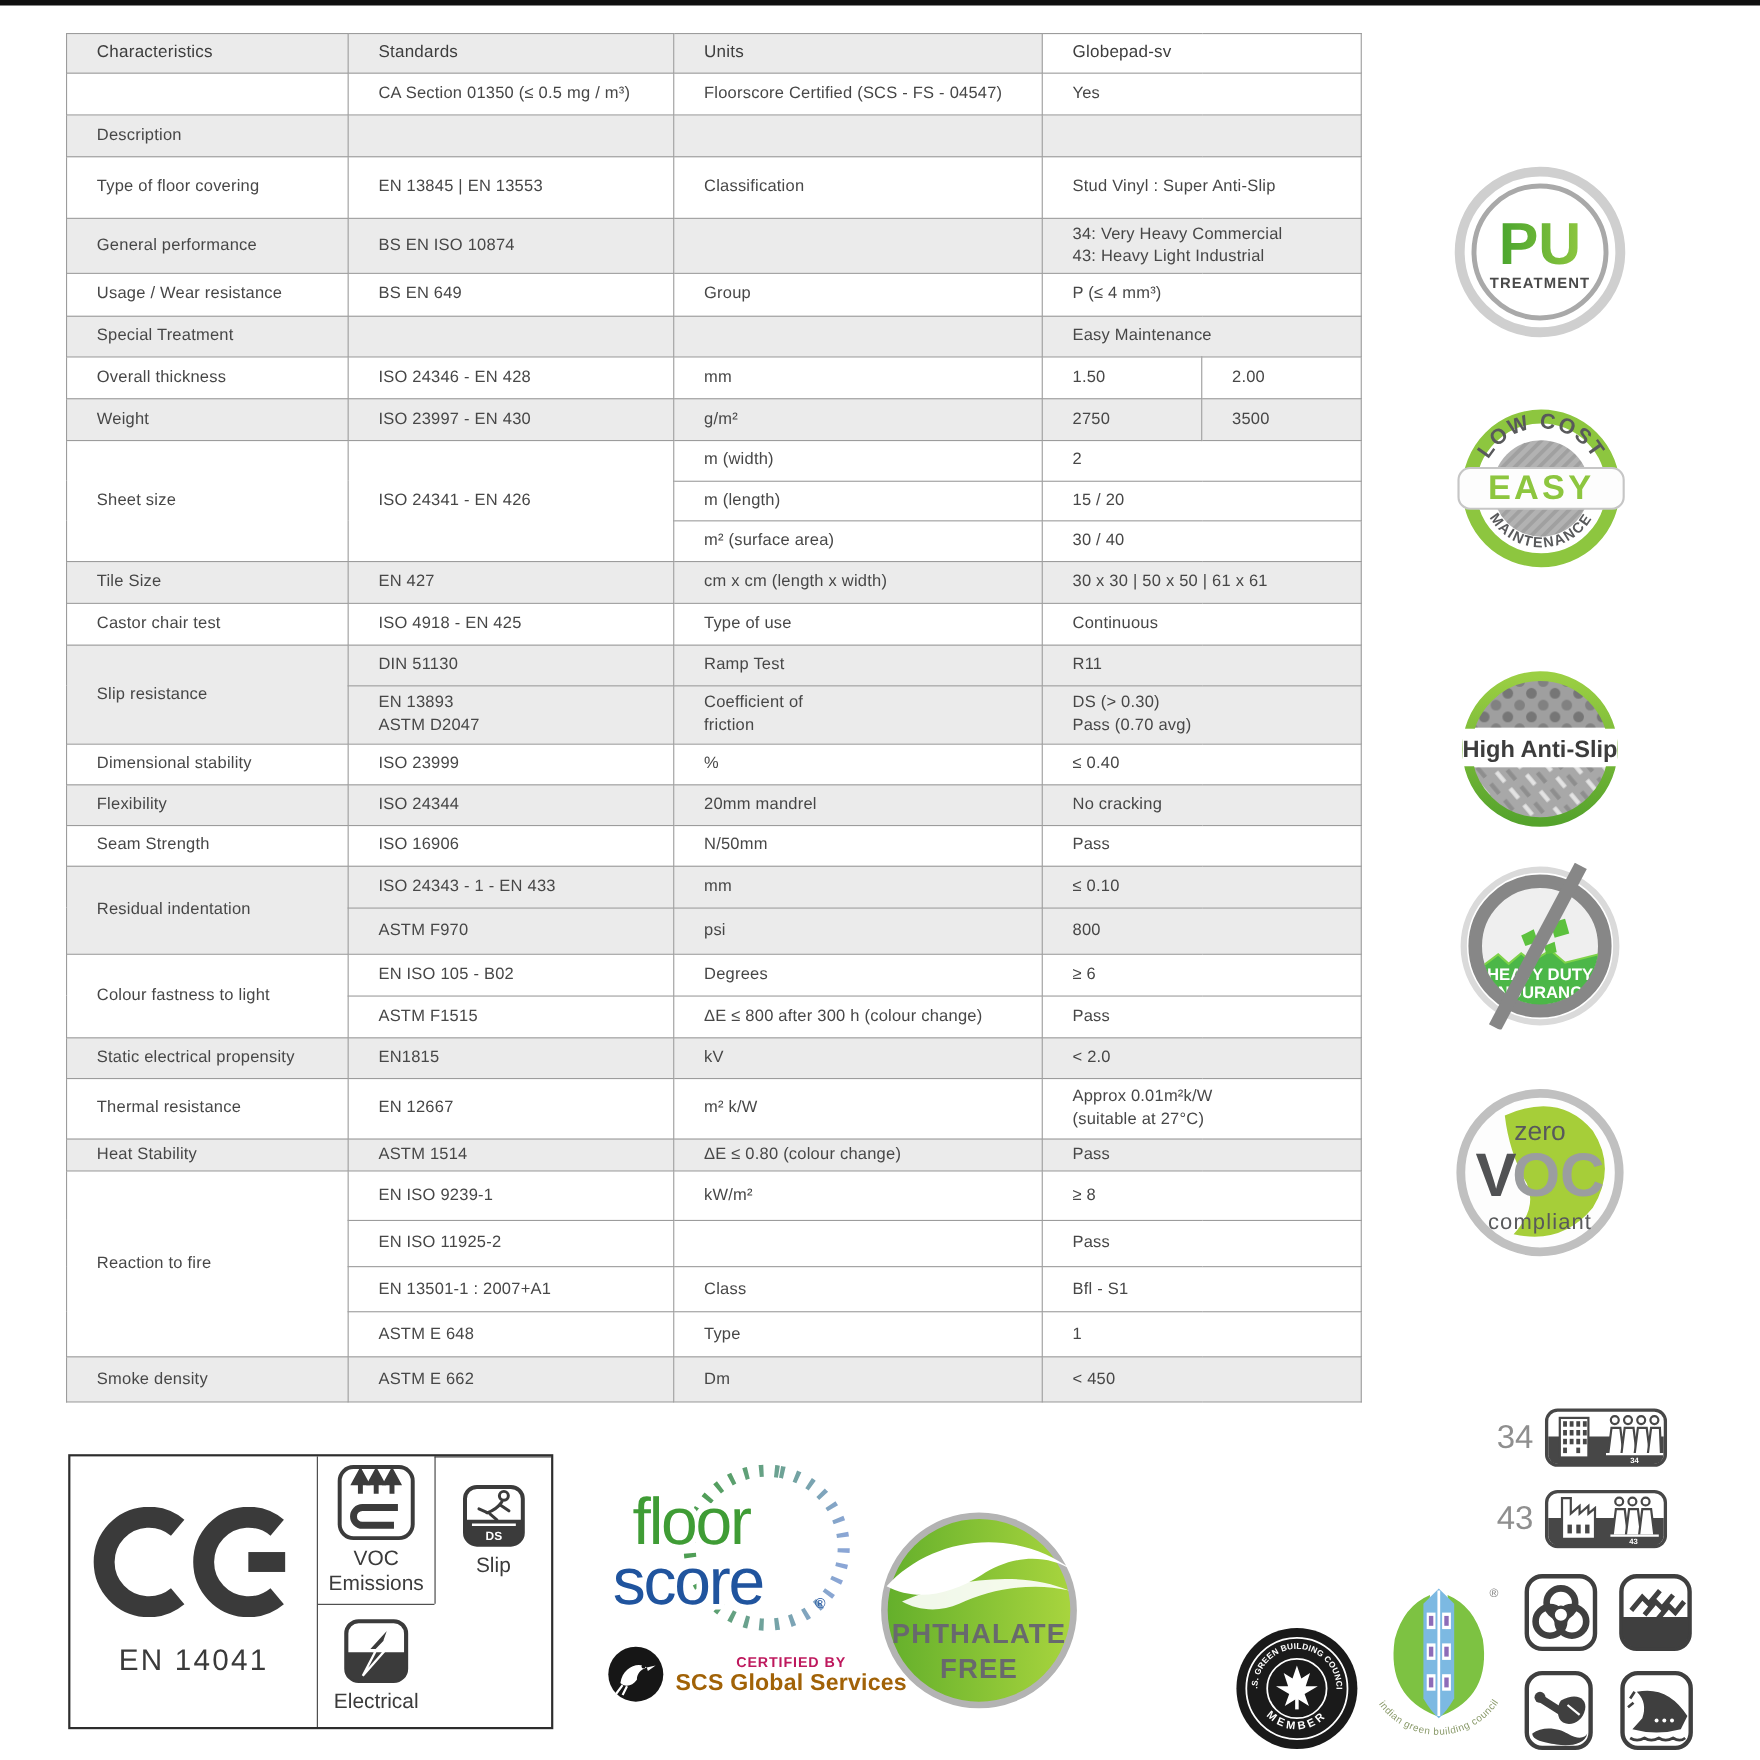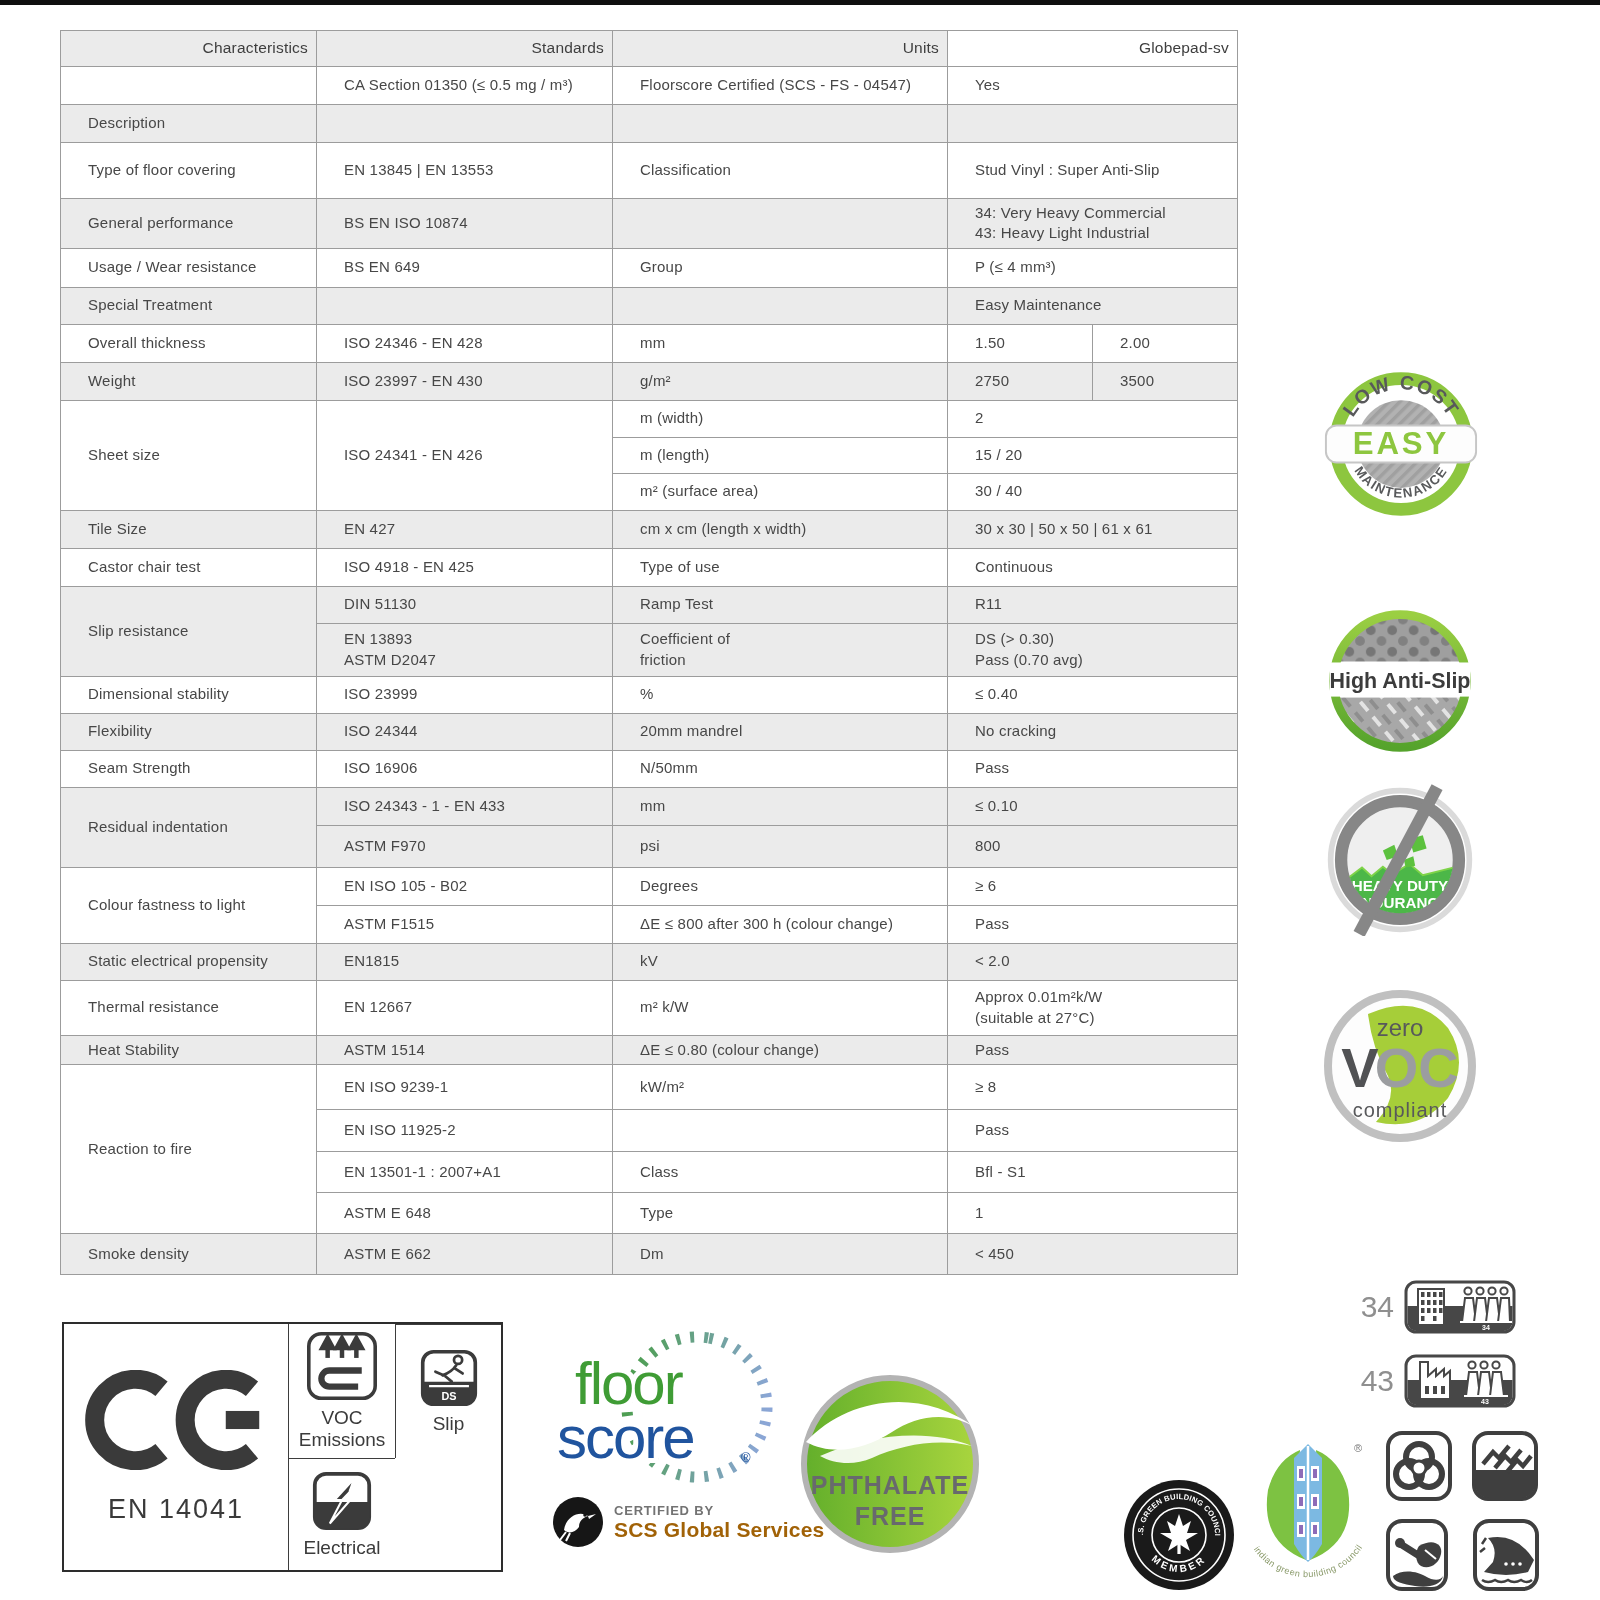--- a/index.html
+++ b/index.html
@@ -4,21 +4,21 @@
 <style>
   html,body{margin:0;padding:0;background:#fff;}
   .page{position:relative;width:1600px;height:1600px;background:#ffffff;
         font-family:"Liberation Sans",sans-serif;overflow:hidden;}
   .topbar{position:absolute;left:0;top:0;width:1600px;height:5px;background:#0f0f0f;}
 
   
   table.spec{position:absolute;left:60px;top:30px;width:1177px;border-collapse:collapse;table-layout:fixed;}
   table.spec td,table.spec th{border:1px solid #9c9c9c;font-size:15px;font-weight:400;color:#474747;
       text-align:left;vertical-align:middle;padding:4px 8px 4px 27px;white-space:pre-line;line-height:1.35;letter-spacing:.2px;}
-  table.spec th{font-size:15.5px;color:#3e3e3e;text-align:right;}
+  table.spec th{font-size:15.5px;color:#3e3e3e;}
   .sh{background:#ebebeb;}
   .gpd{background:#ffffff;text-align:center;padding-left:8px;}
   .sub2{padding-left:18px;}
   .h36{height:36px}.h37{height:37px}.h38{height:38px}.h39{height:39px}.h40{height:24px}
   .h41{height:41px}.h42{height:42px}.h43{height:56px}.h45{height:45px}.h47{height:47px}
   .h53{height:53px}.h55{height:55px}
 
   
   .badge{position:absolute;}
   svg text{font-family:"Liberation Sans",sans-serif;}
@@ -30,21 +30,21 @@
            align-items:center;justify-content:center;gap:24px;}
   .ce-standard{font-size:27px;color:#3a3a3a;letter-spacing:2px;}
   .ce-grid{flex:1;display:grid;grid-template-columns:1fr 1fr;grid-template-rows:134px 1fr;}
   .ce-cell{display:flex;flex-direction:column;align-items:center;justify-content:center;gap:6px;padding:6px 2px;}
   .ce-cell.bl{border-left:1.5px solid #3d3d3d;}
   .ce-cell.bt{border-top:1.5px solid #3d3d3d;}
   .ce-label{font-size:19px;color:#3b3b3b;text-align:center;line-height:1.15;white-space:pre-line;}
 
   .floorscore{position:absolute;left:545px;top:1322px;width:235px;height:178px;}
   .scs-row{position:absolute;left:552px;top:1496px;display:flex;align-items:center;gap:10px;}
-  .scs-text .l1{font-size:13px;font-weight:700;color:#737373;letter-spacing:.8px;}
+  .scs-text .l1{font-size:13px;font-weight:700;color:#be185d;letter-spacing:.8px;text-align:center;}
   .scs-text .l2{font-size:21px;font-weight:700;color:#a16207;letter-spacing:.2px;}
 
   .class-row{position:absolute;display:flex;align-items:center;gap:10px;}
   .class-num{font-size:30px;color:#8f8f8f;width:38px;text-align:right;}
 </style>
 </head>
 <body>
 
 <div class="page">
   <div class="topbar"></div>
@@ -237,20 +237,34 @@
     </tr>
     <tr class="sh h41">
       <td>Smoke density</td>
       <td>ASTM E 662</td>
       <td>Dm</td>
       <td colspan="2">&lt; 450</td>
     </tr>
   </tbody>
     </table>
 
+  <div class="badge" style="left:1320px;top:148px;">
+    <svg width="160" height="162" viewBox="0 0 160 162">
+      <defs>
+          <linearGradient id="pug" x1="0" y1="0" x2="1" y2="0">
+        <stop offset="0" stop-color="#4aa52e"></stop>
+            <stop offset="1" stop-color="#8dc63f"></stop>
+          </linearGradient>
+        </defs>
+      <circle cx="80" cy="81" r="73" fill="#ffffff" stroke="#cfcfcf" stroke-width="9"></circle>
+      <circle cx="80" cy="81" r="60" fill="#ffffff" stroke="#a9a9a9" stroke-width="4.5"></circle>
+      <text x="80" y="92" text-anchor="middle" font-size="54" font-weight="700" fill="url(#pug)">PU</text>
+      <text x="80" y="114" text-anchor="middle" font-size="13.5" font-weight="700" fill="#4a4a4a" letter-spacing="1">TREATMENT</text>
+    </svg>
+  </div>
 
   <div class="badge" style="left:1323px;top:366px;">
     <svg width="156" height="156" viewBox="0 0 160 160">
       <defs>
         <pattern id="hatch1" width="8" height="8" patternUnits="userSpaceOnUse" patternTransform="rotate(45)">
           <rect width="8" height="8" fill="#b2b2b2"></rect>
             <rect x="0" width="3.5" height="8" fill="#a0a0a0"></rect>
         </pattern>
         <path id="arcT" d="M 24,80 A 56,56 0 0 1 136,80"></path>
         <path id="arcB" d="M 25,80 A 55,55 0 0 0 135,80"></path>

